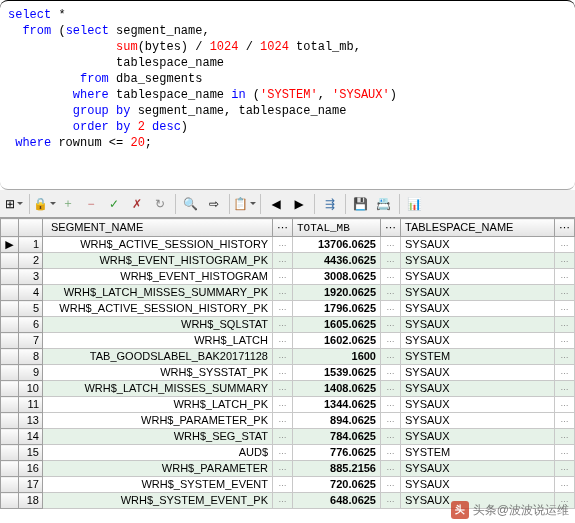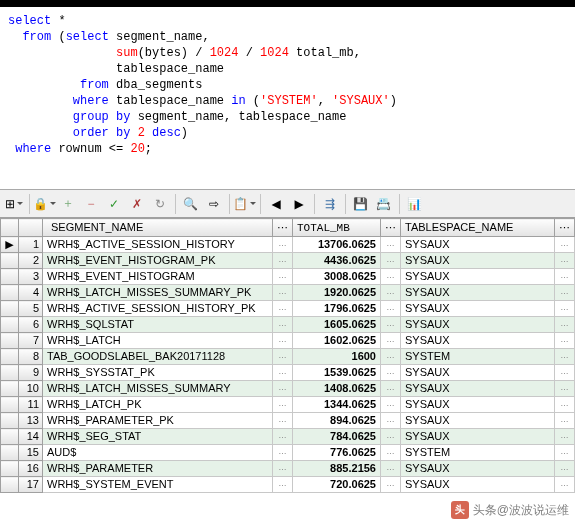--- a/index.html
+++ b/index.html
@@ -9,27 +9,28 @@
     background: #fff;
     width: 575px;
     height: 523px;
     overflow: hidden;
     position: relative;
   }
   .sql-area {
     padding: 6px 8px 0 8px;
     height: 190px;
     border-bottom: 1px solid #a9a9a9;
-    border-top: 7px solid #000000;
+    border-top: 1px solid #000000;
     background: #fff;
     white-space: pre;
     font-family: "Courier New", monospace;
     font-size: 12px;
     line-height: 16px;
     color: #000;
+    border-radius: 8px;
   }
   .kw { color: #0000ff; }
   .num { color: #ff0000; }
   .fn { color: #ff0000; }
   .str { color: #ff0000; }
   .toolbar {
     height: 28px;
     display: flex;
     align-items: center;
     padding: 2px 4px;
@@ -105,21 +106,21 @@
     border:1px solid #a0a0a0;
     text-align:center;
   }
   .cell-rownum {
     width: 24px;
     background: linear-gradient(#fdfdfd,#e3e3e3);
     border:1px solid #a0a0a0;
     text-align: right;
     padding-right:3px;
   }
-  .cell-seg { width: 230px; }
+  .cell-seg { width: 230px; text-align: right; }
   .cell-ph { width: 12px; color:#888; font-size:8px; text-align:center; cursor:pointer; border-left:1px solid #d0d0d0;}
   .cell-mb { width: 88px; text-align: right; font-weight: bold; }
   .cell-ts { }
   .watermark {
     position: absolute;
     right: 6px;
     bottom: 4px;
     display:flex;
     align-items:center;
     gap:4px;
@@ -342,18 +343,28 @@
     <div class="grid-row">
       <div class="gd cell-indicator"></div>
       <div class="gd cell-rownum">17</div>
       <div class="gd cell-seg">WRH$_SYSTEM_EVENT</div>
       <div class="gd cell-ph">⋯</div>
       <div class="gd cell-mb">720.0625</div>
       <div class="gd cell-ph">⋯</div>
       <div class="gd cell-ts">SYSAUX</div>
       <div class="gd cell-ph">⋯</div>
     </div>
+    <div class="grid-row alt">
+      <div class="gd cell-indicator"></div>
+      <div class="gd cell-rownum">18</div>
+      <div class="gd cell-seg">WRH$_SYSTEM_EVENT_PK</div>
+      <div class="gd cell-ph">⋯</div>
+      <div class="gd cell-mb">648.0625</div>
+      <div class="gd cell-ph">⋯</div>
+      <div class="gd cell-ts">SYSAUX</div>
+      <div class="gd cell-ph">⋯</div>
+    </div>
   </div>
 
 <div class="watermark">
   <span class="logo">头</span>
   <span>头条@波波说运维</span>
 </div>
 
 </body></html>

